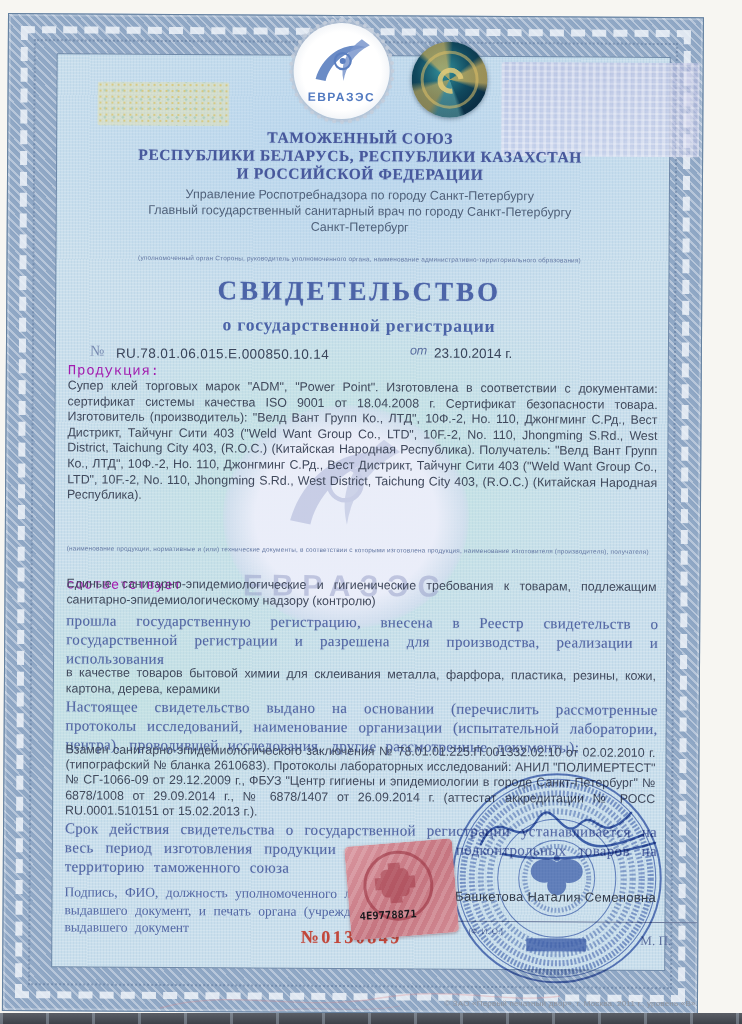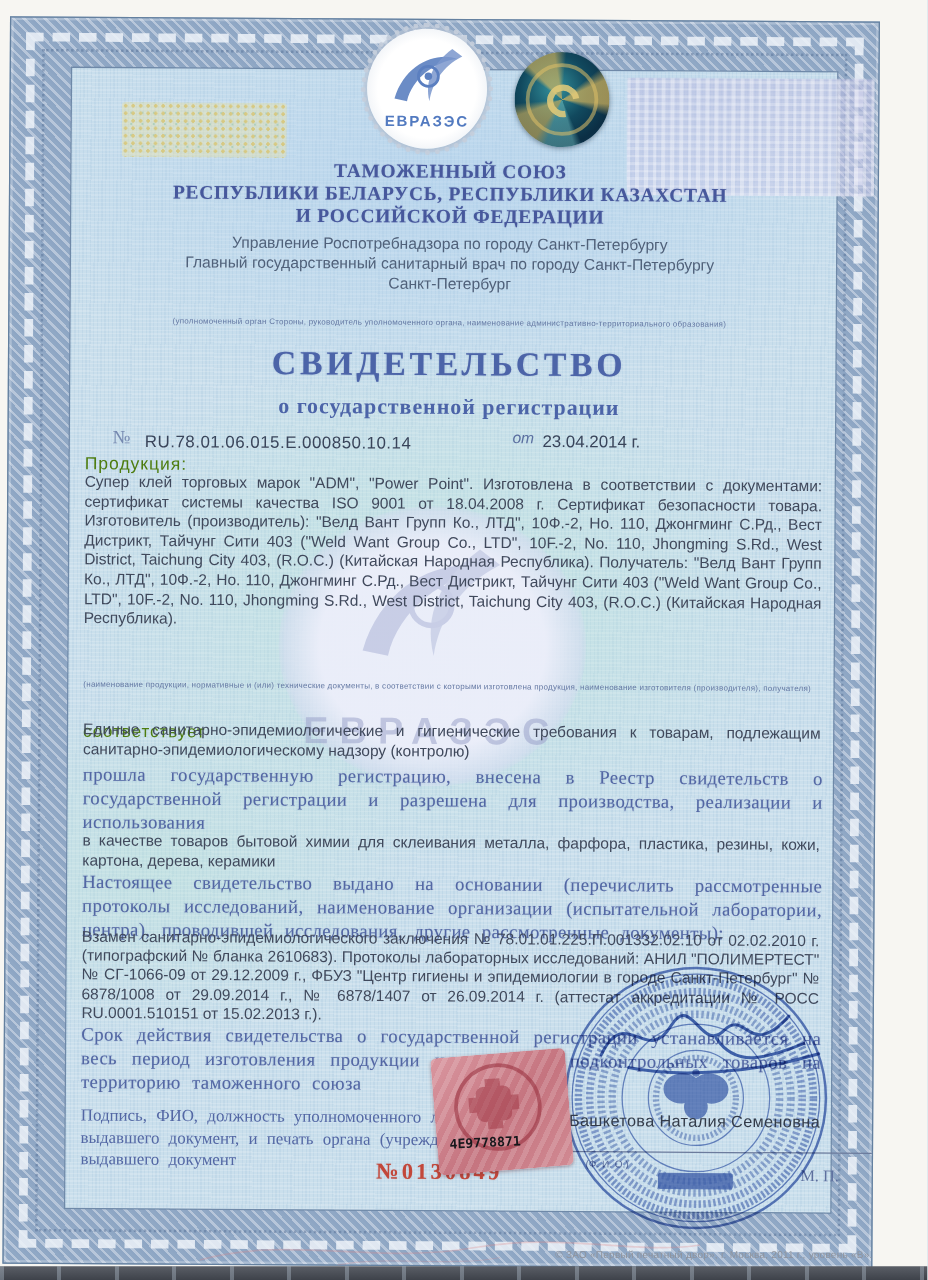--- a/index.html
+++ b/index.html
@@ -130,21 +130,21 @@
     left:50px;right:40px;top:300px;text-align:center;z-index:2;
     font-family:"Liberation Serif",serif;font-weight:bold;
     font-size:17.5px;color:#4c64a8;letter-spacing:.8px;
   }
   .num-prefix{left:84px;top:329px;font-family:"Liberation Serif",serif;font-size:15px;color:#7689b0;z-index:2;}
   .num-value{left:110px;top:332px;font-size:13.5px;color:#39445a;letter-spacing:.4px;z-index:2;}
   .date-prefix{left:404px;top:328px;font-size:12.5px;color:#5b6fa0;z-index:2;font-style:italic;}
   .date-value{left:428px;top:330px;font-size:13.5px;color:#39445a;z-index:2;}
 
   .sec-label{
-    font-family:Liberation Sans, sans-serif;font-size:14px;color:#4d7c0f;z-index:2;
+    font-family:Liberation Mono, monospace;font-size:14px;color:#a21caf;z-index:2;
     letter-spacing:.8px;
   }
   .body-text{
     left:62px;width:590px;z-index:2;
     font-size:12.4px;line-height:15.6px;color:#40495c;text-align:justify;
   }
   .serif-par{
     left:62px;width:592px;z-index:2;
     font-family:"Liberation Serif",serif;
     font-size:15px;line-height:19px;color:#5367a4;
@@ -244,21 +244,21 @@
     <div>Санкт-Петербург</div>
   </div>
   <div class="abs fine-note" style="top:240px;">(уполномоченный орган Стороны, руководитель уполномоченного органа, наименование административно-территориального образования)</div>
 
   <div class="abs title-main">СВИДЕТЕЛЬСТВО</div>
   <div class="abs title-sub">о государственной регистрации</div>
 
   <div class="abs num-prefix">№</div>
   <div class="abs num-value">RU.78.01.06.015.E.000850.10.14</div>
   <div class="abs date-prefix">от</div>
-  <div class="abs date-value">23.04.2014 г.</div>
+  <div class="abs date-value">23.10.2014 г.</div>
 
   <div class="abs watermark">
     <svg class="wm-swoosh" width="130" height="110" viewBox="0 0 64 46">
       <path d="M6 42 C 14 14, 40 4, 56 10 C 38 12, 20 26, 16 44 Z" fill="#8a94c4"></path>
       <path d="M52 2 C 36 14, 30 28, 34 44 C 36 30, 44 16, 60 8 Z" fill="#9aa4cc"></path>
       <circle cx="33" cy="24" r="8" fill="none" stroke="#8a94c4" stroke-width="2.2"></circle>
     </svg>
     <div class="watermark-label">ЕВРАЗЭС</div>
   </div>
 

